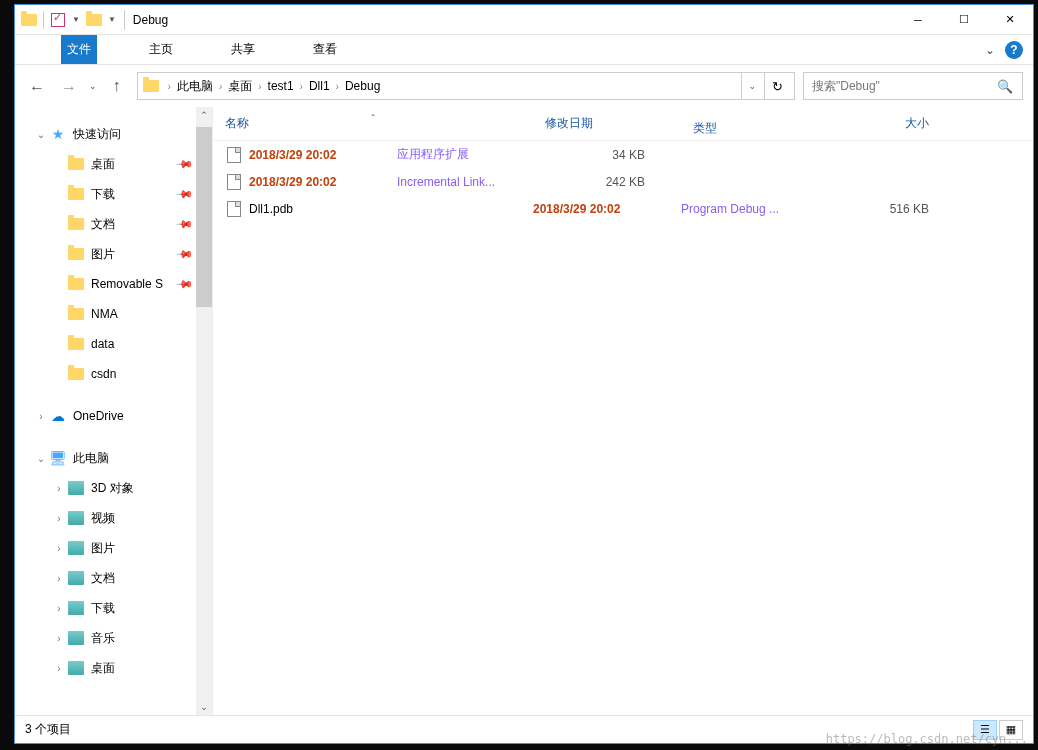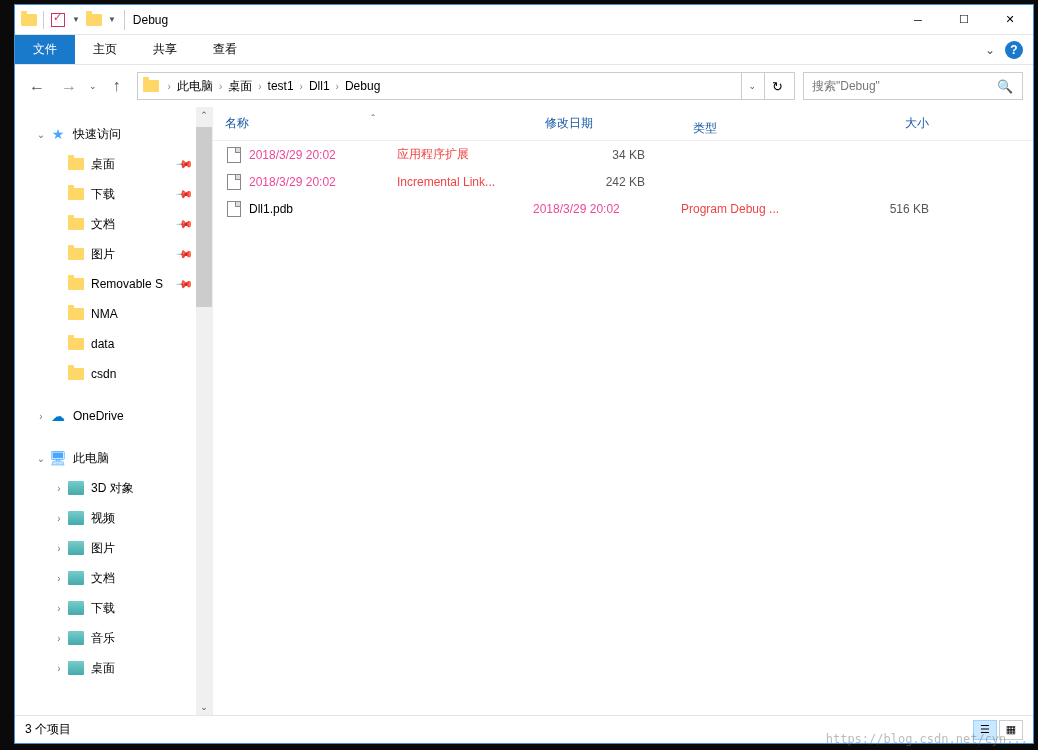--- a/index.html
+++ b/index.html
@@ -14,21 +14,21 @@
     .qat-divider { width: 1px; height: 18px; background: #ccc; }
     .checkbox-icon { width: 14px; height: 14px; border: 1px solid #c36; position: relative; }
     .checkbox-icon::after { content: "✓"; color: #c36; font-size: 11px; position: absolute; top: -3px; left: 1px; }
     .dropdown-arrow { font-size: 8px; color: #555; }
     .title-sep { width: 1px; height: 20px; background: #ccc; margin: 0 8px; }
     .window-title { font-size: 12px; color: #000; }
     .window-controls { margin-left: auto; display: flex; }
     .wc-btn { width: 46px; height: 30px; display: flex; align-items: center; justify-content: center; font-size: 11px; color: #000; }
     
     .ribbon-tabs { height: 30px; display: flex; align-items: stretch; border-bottom: 1px solid #e5e5e5; }
-    .ribbon-tab { padding: 0 18px; display: flex; align-items: center; font-size: 12px; color: #000; cursor: pointer; }
+    .ribbon-tab { padding: 0 6px; display: flex; align-items: center; font-size: 12px; color: #000; cursor: pointer; margin-left: 46px; }
     .ribbon-tab.active { background: #1979ca; color: #fff; }
     .ribbon-right { margin-left: auto; display: flex; align-items: center; padding-right: 10px; gap: 10px; }
     .chevron { font-size: 12px; color: #555; }
     .help-icon { width: 18px; height: 18px; border-radius: 50%; background: #1979ca; color: #fff; display: flex; align-items: center; justify-content: center; font-size: 12px; font-weight: bold; }
     
     .navbar { height: 42px; display: flex; align-items: center; padding: 6px 10px; gap: 8px; }
     .nav-btn { width: 24px; height: 24px; display: flex; align-items: center; justify-content: center; color: #999; font-size: 16px; }
     .nav-btn.enabled { color: #555; }
     .nav-dd { font-size: 9px; color: #555; }
     .address { flex: 1; height: 28px; border: 1px solid #ccc; display: flex; align-items: center; padding: 0 4px; }
@@ -69,22 +69,22 @@
     .col-name { width: 320px; }
     .col-date { width: 148px; }
     .col-type { width: 150px; margin-top: 9px; }
     .col-size { width: 110px; text-align: right; }
     .col-sort { position: absolute; top: -2px; left: 50%; transform: translateX(-50%); font-size: 8px; color: #555; }
     .file-row { display: flex; height: 27px; align-items: center; font-size: 12px; color: #000; cursor: pointer; }
     .file-icon { width: 18px; height: 18px; margin-left: 12px; margin-right: 6px; display: flex; align-items: center; justify-content: center; }
     .doc-icon { width: 14px; height: 16px; border: 1px solid #888; background: #fff; position: relative; }
     .doc-icon::after { content: ""; position: absolute; top: 0; right: 0; width: 4px; height: 4px; background: #ddd; border-left: 1px solid #888; border-bottom: 1px solid #888; }
     .cell-name { width: 284px; }
-    .cell-date { width: 148px; color: #ec4899; }
-    .cell-type { width: 150px; color: #ef4444; white-space: nowrap; overflow: hidden; text-overflow: ellipsis; }
+    .cell-date { width: 148px; color: #c2410c; font-weight: bold; }
+    .cell-type { width: 150px; color: #8b5cf6; white-space: nowrap; overflow: hidden; text-overflow: ellipsis; }
     .cell-size { width: 98px; text-align: right; color: #555; }
     
     .statusbar { height: 28px; border-top: 1px solid #e5e5e5; display: flex; align-items: center; padding: 0 10px; font-size: 12px; color: #000; }
     .status-right { margin-left: auto; display: flex; gap: 2px; }
     .view-btn { width: 24px; height: 20px; border: 1px solid #ccc; display: flex; align-items: center; justify-content: center; font-size: 11px; }
     .view-btn.active { background: #cce8ff; border-color: #99d1ff; }
     
     .watermark { position: absolute; bottom: 4px; right: 10px; font-size: 12px; color: rgba(120,120,120,0.5); font-family: monospace; }
   </style>
 </head>

